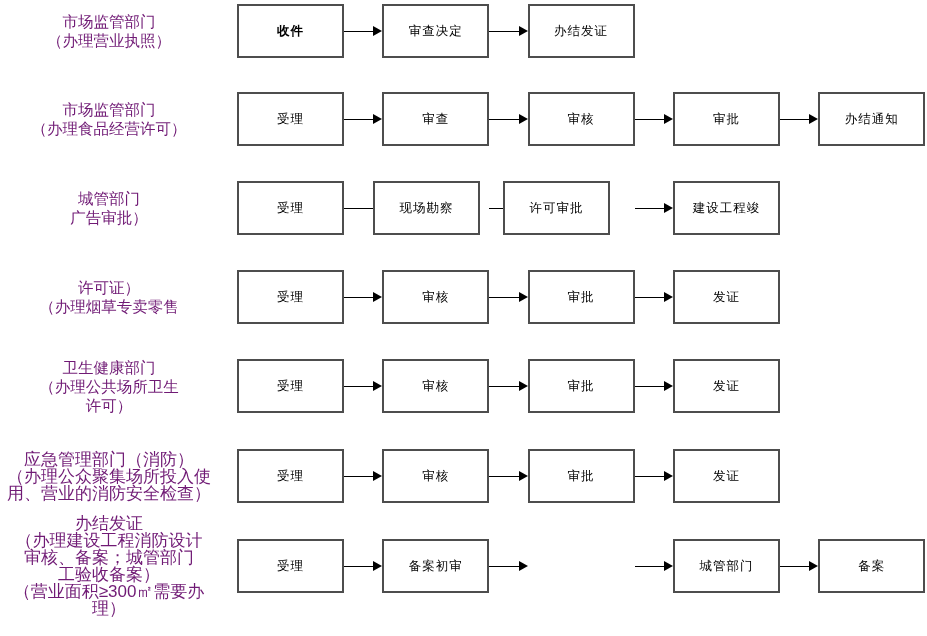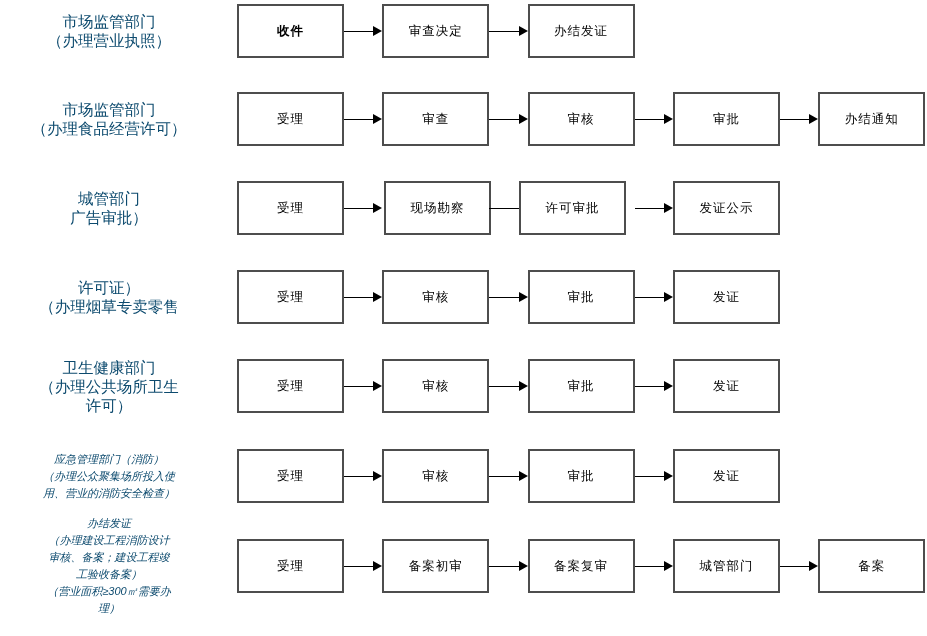--- a/index.html
+++ b/index.html
@@ -17,27 +17,26 @@
     overflow: hidden;
   }
   .dept-label {
     position: absolute;
     left: 0;
     width: 218px;
     transform: translateY(-50%);
     text-align: center;
     font-size: 15.5px;
     line-height: 19px;
-    color: #0c4a6e;
+    color: #701a75;
     white-space: nowrap;
   }
   .dept-label.small {
-    font-size: 11px;
+    font-size: 17px;
     line-height: 17px;
-    font-style: italic;
   }
   .process-box {
     position: absolute;
     box-sizing: border-box;
     width: 107px;
     height: 54px;
     border: 2px solid #4d4d4d;
     background: #ffffff;
     display: flex;
     align-items: center;
@@ -130,36 +129,36 @@
       <div>城管部门</div>
       <div>广告审批）</div>
     </div>
     <div class="process-box" style="left: 237px; top: 181px;">
       <span>受理</span>
     </div>
     <div class="arrow" style="left: 344px; top: 208px; width: 38.3px;">
       <div class="arrow-line"></div>
       <div class="arrow-head"></div>
     </div>
-    <div class="process-box" style="left: 384px; top: 181px;">
+    <div class="process-box" style="left: 373px; top: 181px;">
       <span>现场勘察</span>
     </div>
     <div class="arrow" style="left: 489.3px; top: 208px; width: 38.3px;">
       <div class="arrow-line"></div>
       <div class="arrow-head"></div>
     </div>
-    <div class="process-box" style="left: 519px; top: 181px;">
+    <div class="process-box" style="left: 503px; top: 181px;">
       <span>许可审批</span>
     </div>
     <div class="arrow" style="left: 634.6px; top: 208px; width: 38.3px;">
       <div class="arrow-line"></div>
       <div class="arrow-head"></div>
     </div>
     <div class="process-box" style="left: 672.9px; top: 181px;">
-      <span>发证公示</span>
+      <span>建设工程竣</span>
     </div>
     <div class="dept-label" style="top: 297px;">
       <div>许可证）</div>
       <div>（办理烟草专卖零售</div>
     </div>
     <div class="process-box" style="left: 237px; top: 270px;">
       <span>受理</span>
     </div>
     <div class="arrow" style="left: 344px; top: 297px; width: 38.3px;">
       <div class="arrow-line"></div>
@@ -236,42 +235,39 @@
     <div class="arrow" style="left: 634.6px; top: 476px; width: 38.3px;">
       <div class="arrow-line"></div>
       <div class="arrow-head"></div>
     </div>
     <div class="process-box" style="left: 672.9px; top: 449px;">
       <span>发证</span>
     </div>
     <div class="dept-label small" style="top: 566px;">
       <div>办结发证</div>
       <div>（办理建设工程消防设计</div>
-      <div>审核、备案；建设工程竣</div>
+      <div>审核、备案；城管部门</div>
       <div>工验收备案）</div>
       <div>（营业面积≥300㎡需要办</div>
       <div>理）</div>
     </div>
     <div class="process-box" style="left: 237px; top: 539px;">
       <span>受理</span>
     </div>
     <div class="arrow" style="left: 344px; top: 566px; width: 38.3px;">
       <div class="arrow-line"></div>
       <div class="arrow-head"></div>
     </div>
     <div class="process-box" style="left: 382.3px; top: 539px;">
       <span>备案初审</span>
     </div>
     <div class="arrow" style="left: 489.3px; top: 566px; width: 38.3px;">
       <div class="arrow-line"></div>
       <div class="arrow-head"></div>
     </div>
-    <div class="process-box" style="left: 527.6px; top: 539px;">
-      <span>备案复审</span>
-    </div>
     <div class="arrow" style="left: 634.6px; top: 566px; width: 38.3px;">
       <div class="arrow-line"></div>
       <div class="arrow-head"></div>
     </div>
     <div class="process-box" style="left: 672.9px; top: 539px;">
       <span>城管部门</span>
     </div>
     <div class="arrow" style="left: 779.9px; top: 566px; width: 38.3px;">
       <div class="arrow-line"></div>
       <div class="arrow-head"></div>

